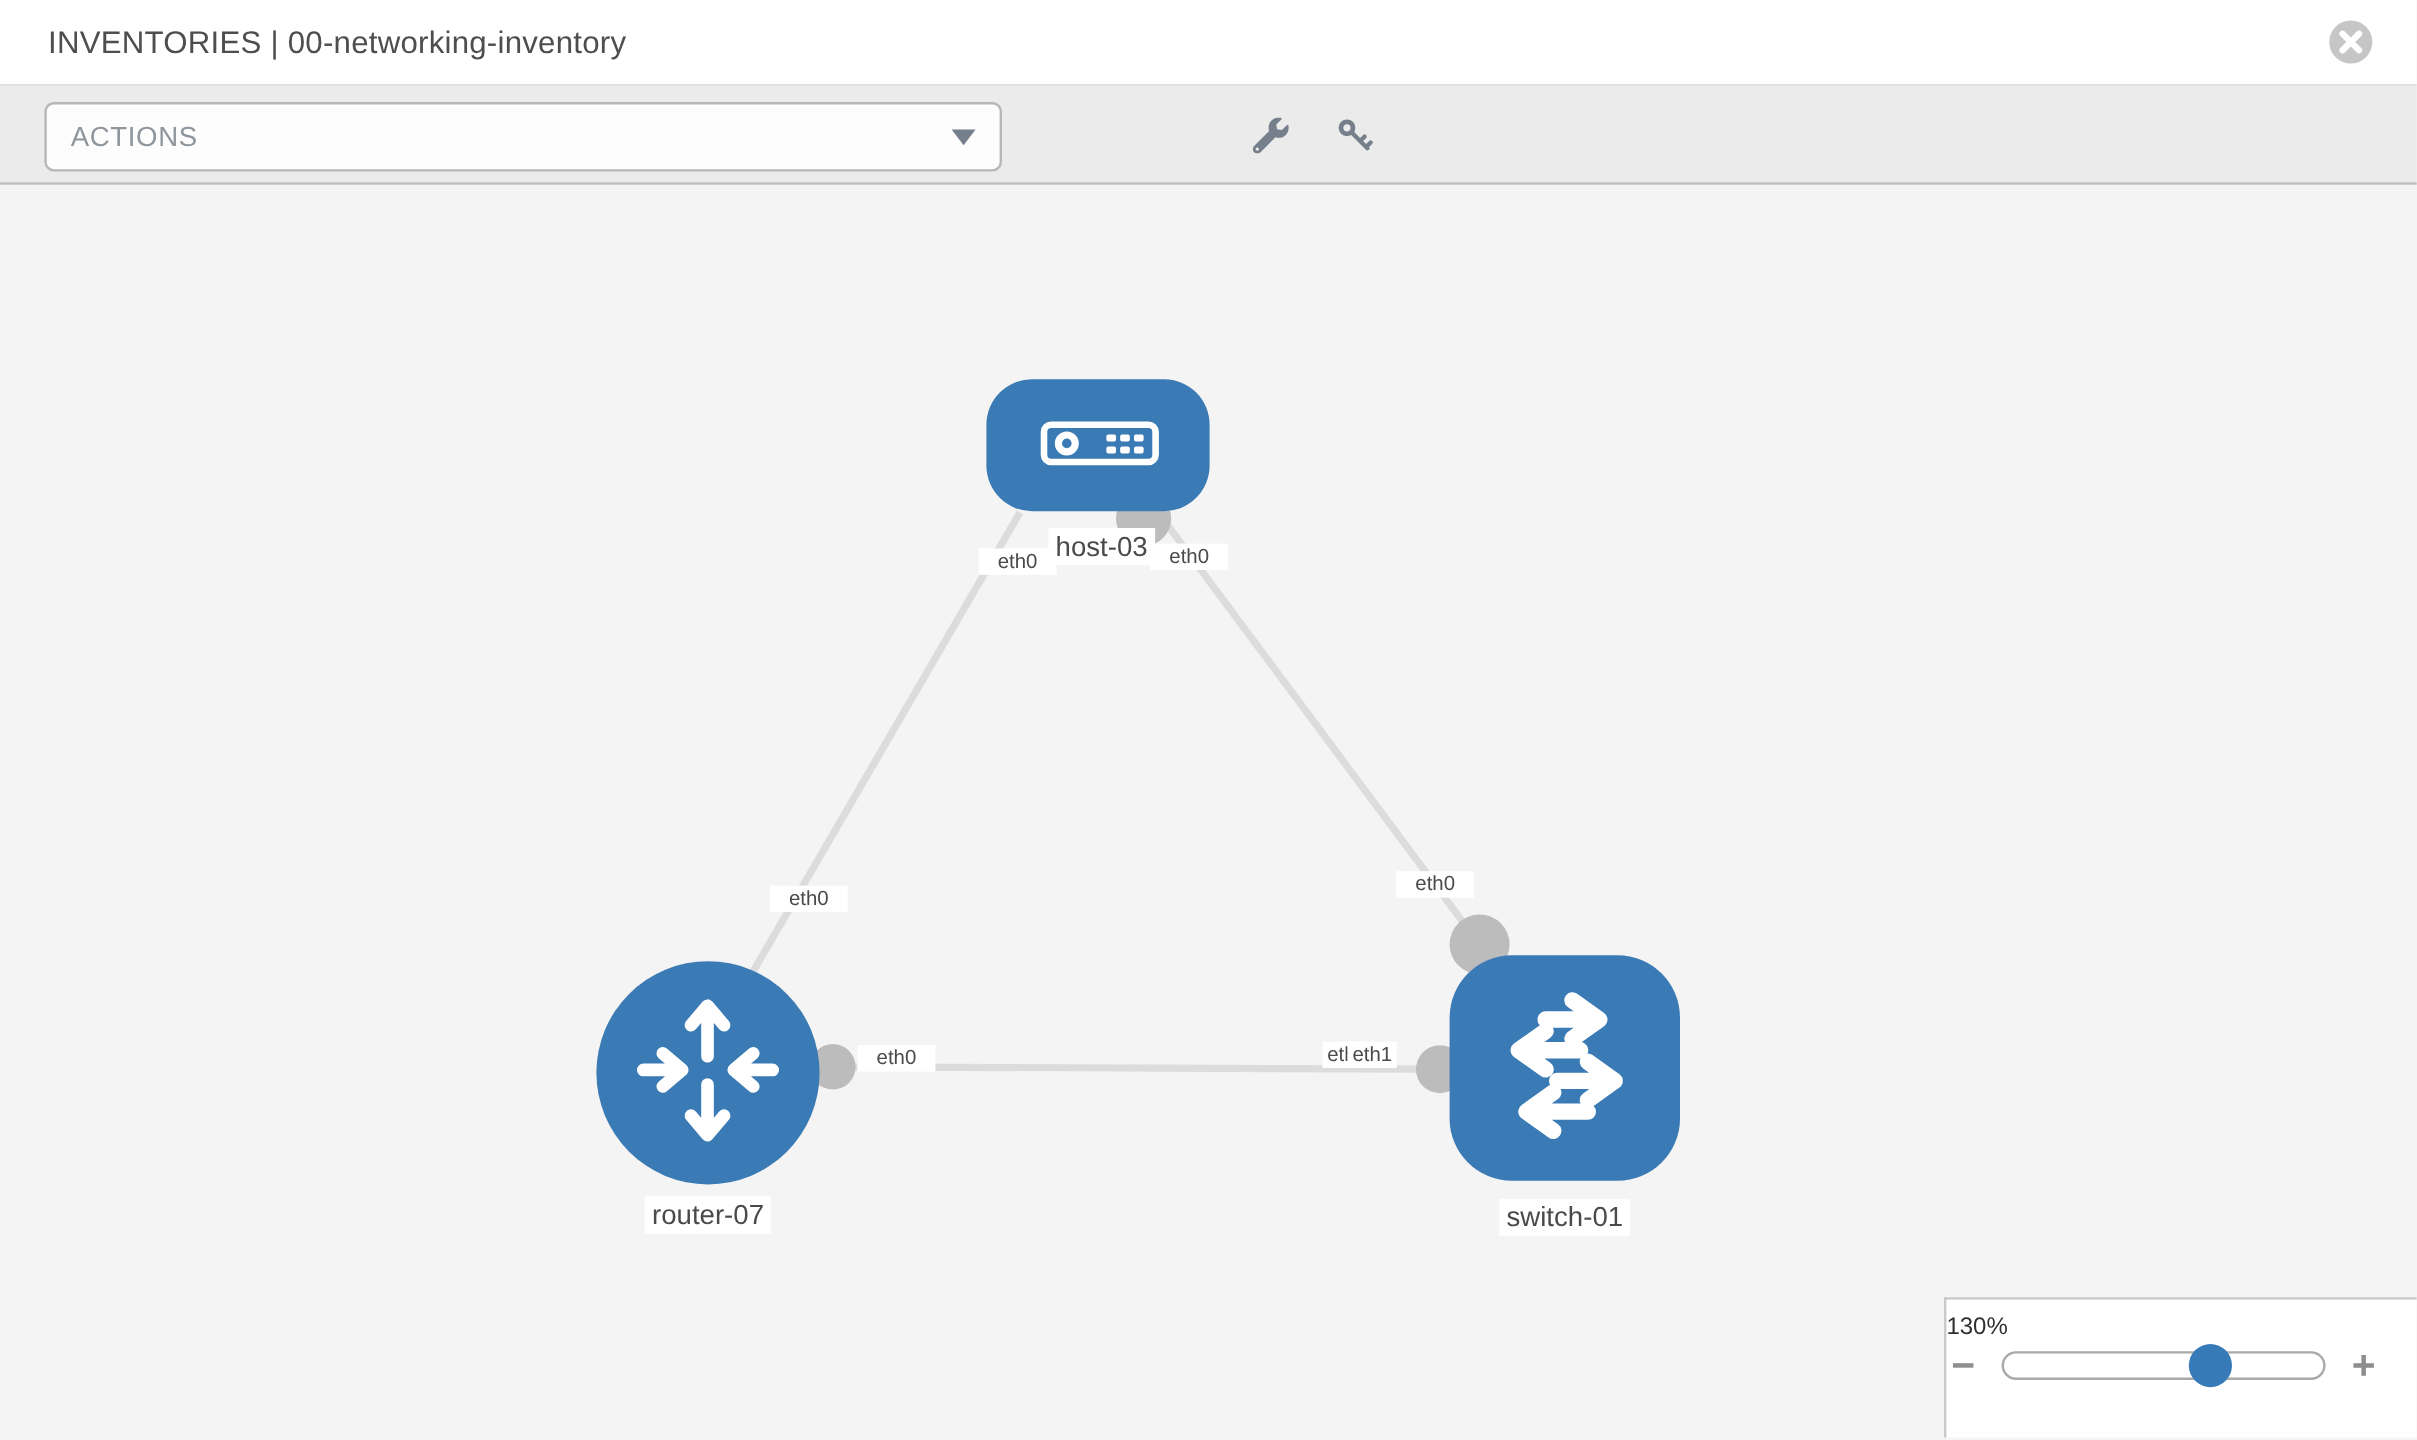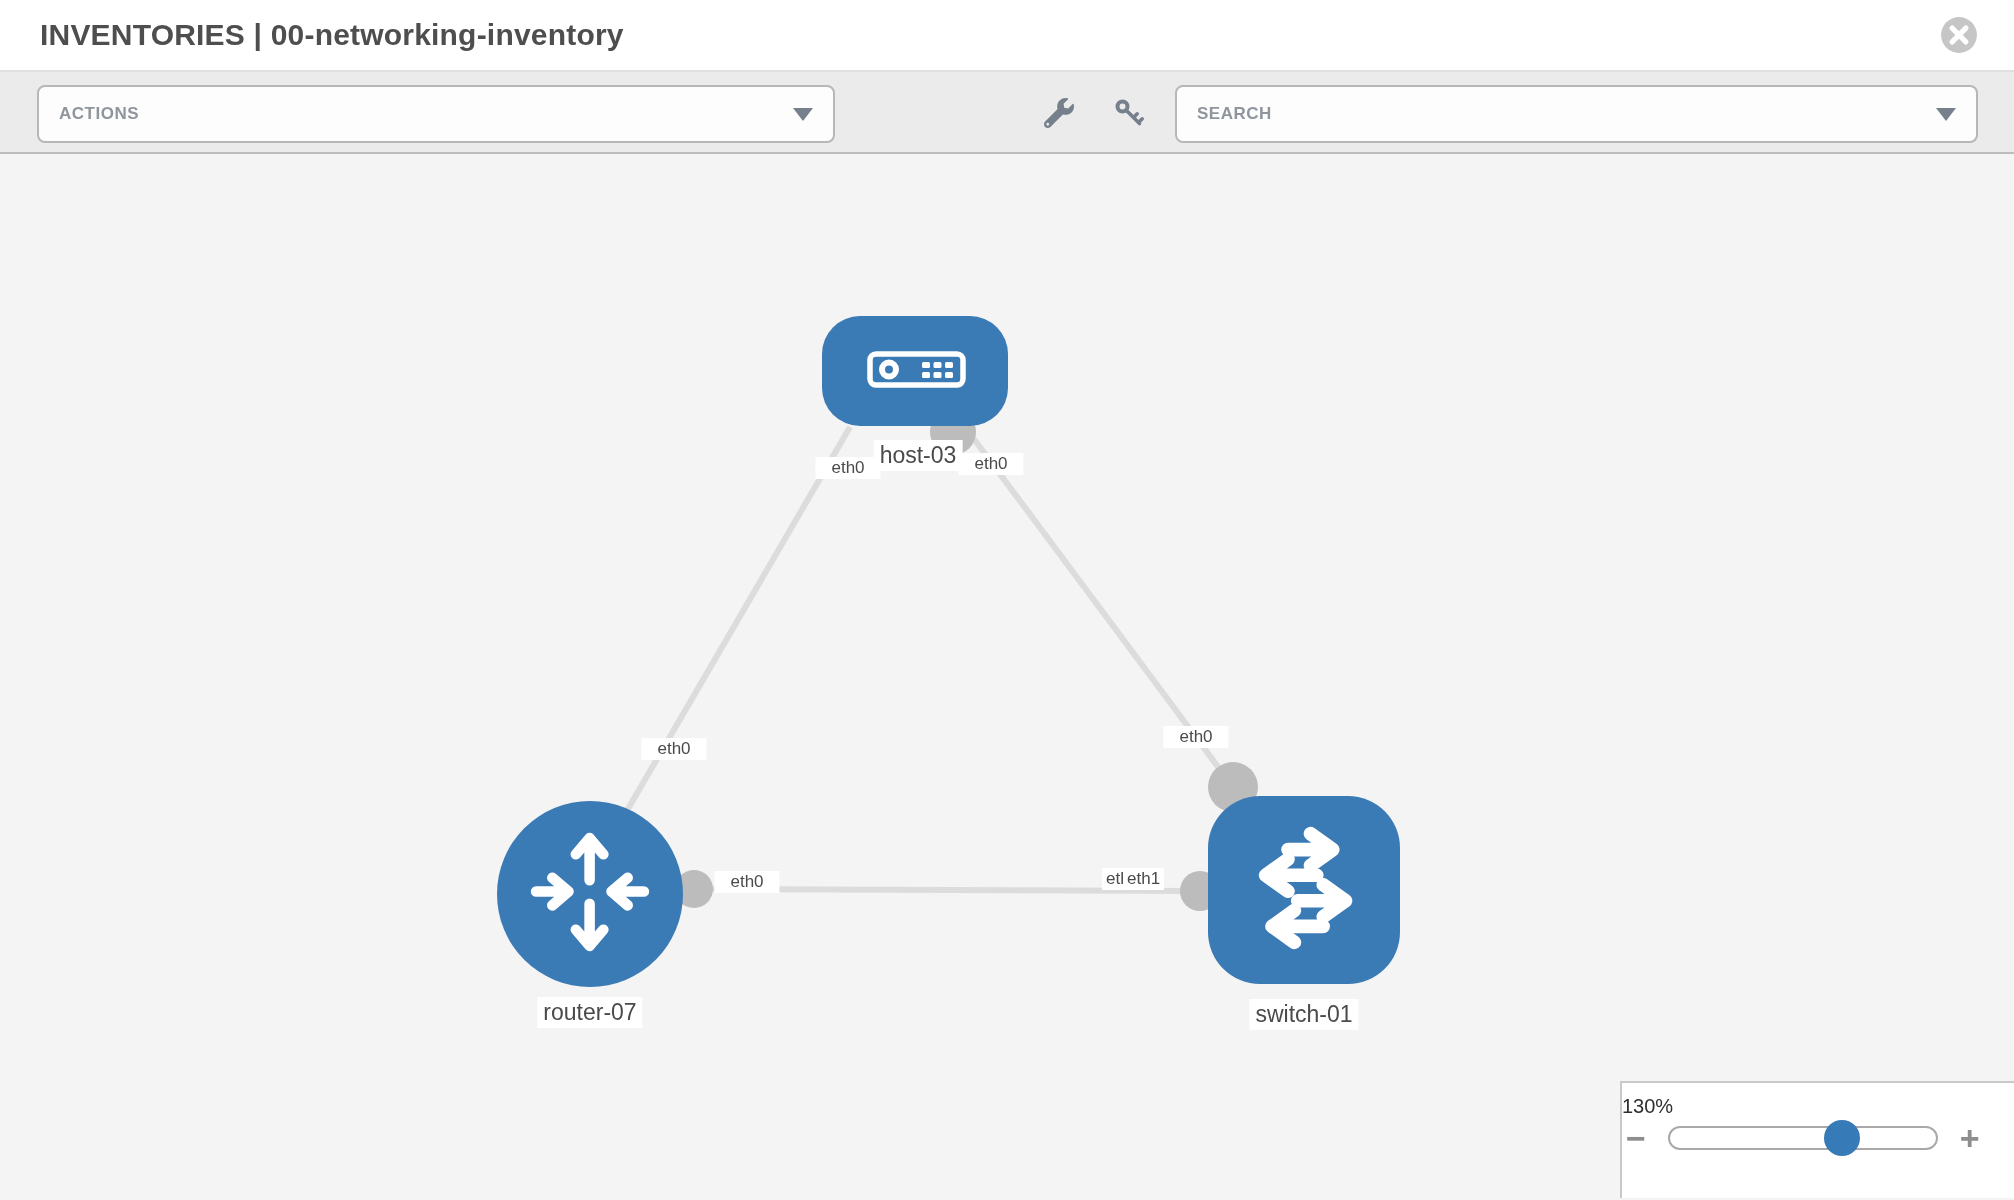--- a/index.html
+++ b/index.html
@@ -3,34 +3,34 @@
 <meta charset="utf-8">
 <style>
   * { margin:0; padding:0; box-sizing:border-box; }
   html,body { width:2014px; height:1200px; overflow:hidden;
               font-family:"Liberation Sans", sans-serif; background:#f4f4f4; }
 
   
   .header { position:relative; width:100%; height:72px; background:#ffffff;
             border-bottom:2px solid #e0e0e0; }
   .page-title { position:absolute; left:40px; top:0; line-height:70px;
-                font-size:30px; font-weight:700; color:#4e4e4e; letter-spacing:.2px; }
+                font-size:26px; font-weight:400; color:#4e4e4e; letter-spacing:.2px; }
   .close-btn { position:absolute; left:1940px; top:16px; width:38px; height:38px;
                border:none; background:transparent; cursor:pointer; }
 
   
   .toolbar { position:relative; width:100%; height:82px; background:#ebebeb;
              border-bottom:2px solid #bdbdbd; }
   .fake-select { position:absolute; top:13px; height:58px; background:#fdfdfd;
                  border:2px solid #b7b7b7; border-radius:8px; display:flex;
                  align-items:center; justify-content:space-between; padding:0 20px;
                  cursor:pointer; }
   .actions-select { left:37px; width:798px; }
   .search-select  { left:1175px; width:803px; }
-  .select-label { font-size:17px; color:#8f959c; letter-spacing:.5px;font-weight:bold; }
+  .select-label { font-size:23px; color:#8f959c; letter-spacing:.5px; }
   .caret { width:0; height:0; border-left:10px solid transparent;
            border-right:10px solid transparent; border-top:13px solid #76808c; }
   .tool-icon-btn { position:absolute; top:13px; width:62px; height:58px;
                    background:transparent; border:none; display:flex;
                    align-items:center; justify-content:center; cursor:pointer; }
   .wrench-btn { left:1028px; }
   .key-btn    { left:1098px; }
 
   
   .canvas { position:relative; width:2014px; height:1044px; background:#f4f4f4; }
@@ -96,24 +96,20 @@
 
   <button class="tool-icon-btn key-btn">
     <span>
       <svg width="32" height="32" viewBox="0 0 32 32">
         <circle cx="9.5" cy="9.5" r="5" fill="none" stroke="#76808c" stroke-width="4"></circle>
         <path d="M13 13 L26.5 26.5 M20.5 20.5 L24.2 16.8 M25.5 25.5 L29.2 21.8" stroke="#76808c" stroke-width="3.6" fill="none" stroke-linecap="round"></path>
       </svg>
     </span>
   </button>
 
-  <div class="fake-select search-select">
-    <span class="select-label">SEARCH</span>
-    <span class="caret"></span>
-  </div>
 </div>
 
 <div class="canvas">
 
   <svg class="topo-svg" width="2014" height="1044">
 
     <path d="M850 273 L625 660" stroke="#dcdcdc" stroke-width="6" fill="none"></path>
     <path d="M968 277 L1233 633" stroke="#dcdcdc" stroke-width="6" fill="none"></path>
     <path d="M694 735 L1200 737" stroke="#dcdcdc" stroke-width="6" fill="none"></path>
 

